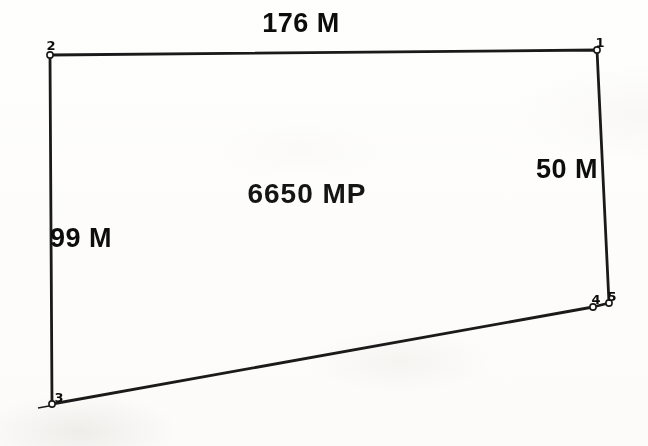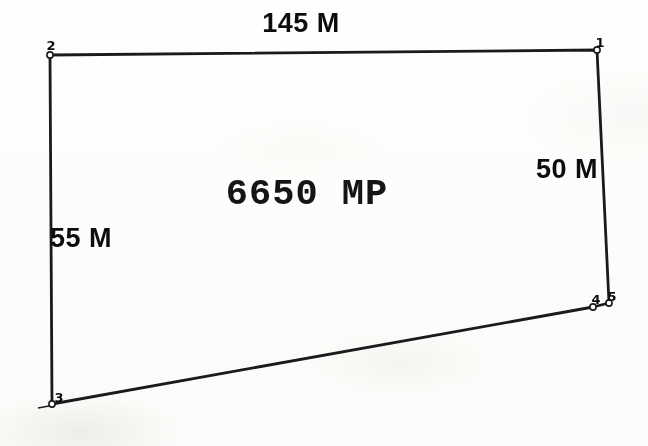--- a/index.html
+++ b/index.html
@@ -39,23 +39,23 @@
     transform: translate(-50%, -50%);
     font-weight: bold;
     font-size: 27px;
     letter-spacing: 0.5px;
     color: #0d0d0d;
     white-space: nowrap;
   }
   .area {
     position: absolute;
     transform: translate(-50%, -50%);
-    font-family: Liberation Mono, monospace;
+    font-family: Liberation Sans, sans-serif;
     font-weight: bold;
-    font-size: 37px;
+    font-size: 28px;
     letter-spacing: 1px;
     color: #151515;
     white-space: nowrap;
     text-align: right;
   }
 </style>
 </head>
 <body>
 
 <div class="sheet">
@@ -68,22 +68,22 @@
       <circle cx="597" cy="50" r="3.1" fill="#ffffff" stroke="#1a1a1a" stroke-width="1.6"></circle>
       <text x="600" y="47" text-anchor="middle" font-family="&quot;DejaVu Sans&quot;, sans-serif" font-size="13" font-weight="bold" fill="#0d0d0d">1</text>
       <circle cx="609" cy="303" r="3.1" fill="#ffffff" stroke="#1a1a1a" stroke-width="1.6"></circle>
       <text x="612" y="301" text-anchor="middle" font-family="&quot;DejaVu Sans&quot;, sans-serif" font-size="13" font-weight="bold" fill="#0d0d0d">5</text>
       <circle cx="593" cy="307" r="3.1" fill="#ffffff" stroke="#1a1a1a" stroke-width="1.6"></circle>
       <text x="596" y="304" text-anchor="middle" font-family="&quot;DejaVu Sans&quot;, sans-serif" font-size="13" font-weight="bold" fill="#0d0d0d">4</text>
       <circle cx="52" cy="404" r="3.1" fill="#ffffff" stroke="#1a1a1a" stroke-width="1.6"></circle>
       <text x="59" y="402" text-anchor="middle" font-family="&quot;DejaVu Sans&quot;, sans-serif" font-size="13" font-weight="bold" fill="#0d0d0d">3</text>
     </svg>
 
-  <div class="len" style="left:301px; top:23px">145 M</div>
+  <div class="len" style="left:301px; top:23px">176 M</div>
 
   <div class="len" style="left:567px; top:169px">50 M</div>
 
-  <div class="len" style="left:81px; top:238px">55 M</div>
+  <div class="len" style="left:81px; top:238px">99 M</div>
 
 
   <div class="area" style="left:307px; top:194px">6650 MP</div>
 
 </div>
 
 </body></html>

